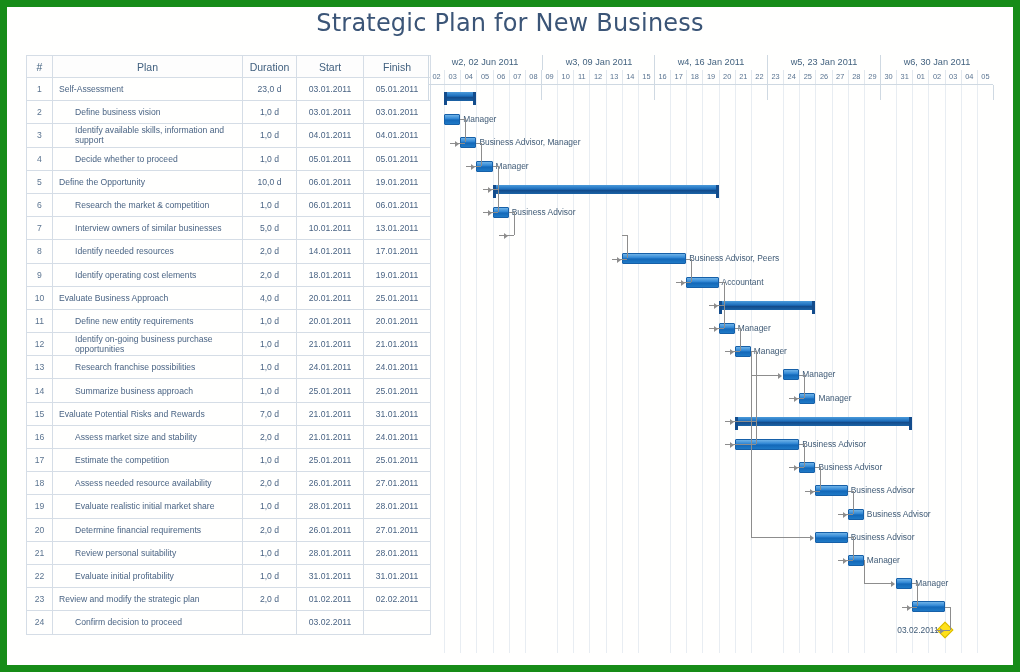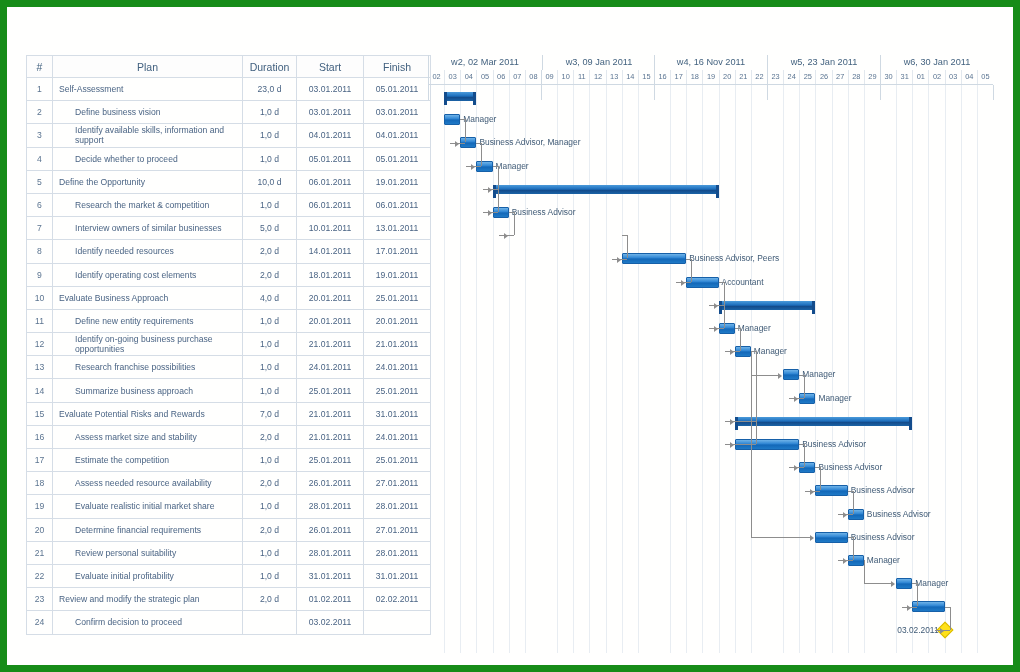--- a/index.html
+++ b/index.html
@@ -128,20 +128,21 @@
     border-bottom:3px solid transparent;
     border-left:4px solid #8d8d8d;
   }
 </style>
 </head>
 <body>
 
 <div id="frame">
   <div id="inner">
 
+    <div id="title">Strategic Plan for New Business</div>
 
     <div id="table-pane">
       <table class="tasks">
         <colgroup>
           <col class="c-num">
             <col class="c-name">
             <col class="c-dur">
             <col class="c-st">
             <col class="c-fi">
         </colgroup>
@@ -322,23 +323,23 @@
               <td class="dur"></td>
               <td class="start">03.02.2011</td>
               <td class="finish"></td>
             </tr>
           </tbody>
       </table>
     </div>
 
     <div id="chart-pane">
       <div id="tl-weeks">
-          <div class="wk first" style="left: 0px; width: 113px;">w2, 02 Mar 2011</div>
+          <div class="wk first" style="left: 0px; width: 113px;">w2, 02 Jun 2011</div>
           <div class="wk" style="left: 114px; width: 113px;">w3, 09 Jan 2011</div>
-          <div class="wk" style="left: 226px; width: 113px;">w4, 16 Nov 2011</div>
+          <div class="wk" style="left: 226px; width: 113px;">w4, 16 Jan 2011</div>
           <div class="wk" style="left: 339px; width: 113px;">w5, 23 Jan 2011</div>
           <div class="wk" style="left: 452px; width: 113px;">w6, 30 Jan 2011</div>
         </div>
       <div id="tl-days">
           <div class="dy wkstart" style="left: 0px; width: 16.1429px;">02</div>
           <div class="dy" style="left: 16.1429px; width: 16.1429px;">03</div>
           <div class="dy" style="left: 32.2857px; width: 16.1429px;">04</div>
           <div class="dy" style="left: 48.4286px; width: 16.1429px;">05</div>
           <div class="dy" style="left: 64.5714px; width: 16.1429px;">06</div>
           <div class="dy" style="left: 80.7143px; width: 16.1429px;">07</div>

